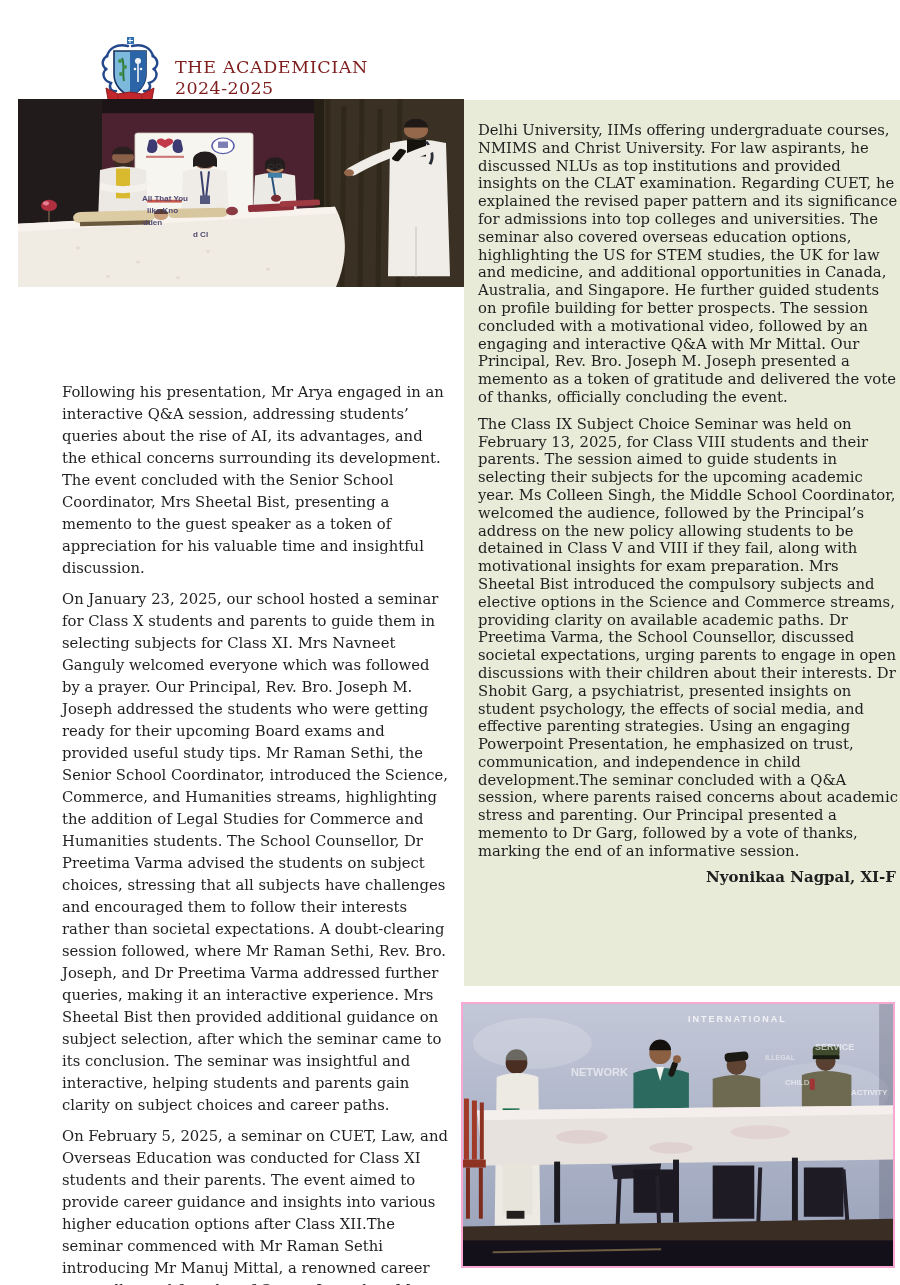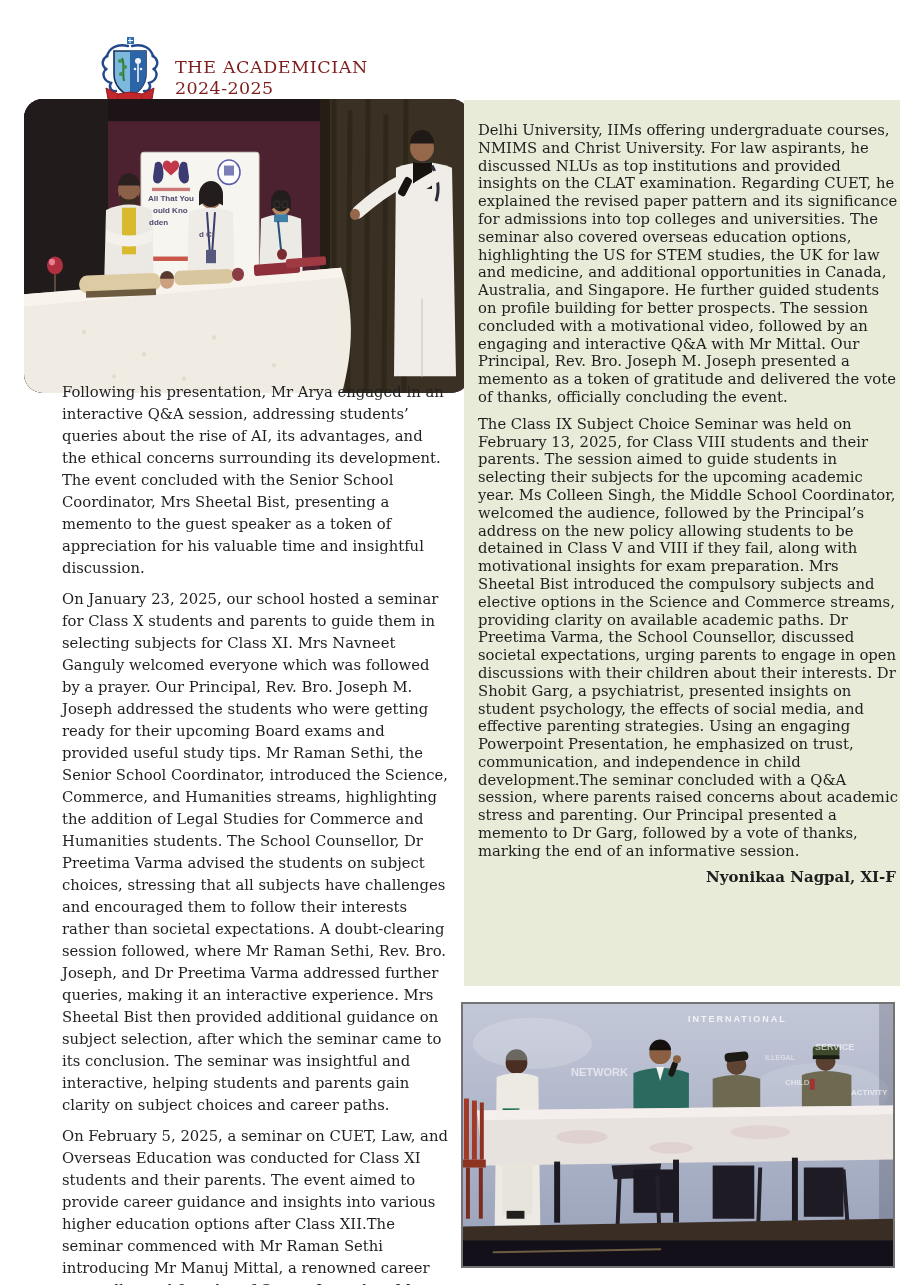--- a/index.html
+++ b/index.html
@@ -8,22 +8,22 @@
 
   
   .crest{position:absolute;left:98px;top:36px;width:64px;height:72px;}
   .masthead{position:absolute;left:175px;top:57px;color:#7f1d1d;}
   .masthead .title{font-size:17.5px;letter-spacing:.6px;font-weight:500;line-height:21px;}
   .masthead .year{font-size:17.5px;letter-spacing:.4px;font-weight:500;line-height:21px;}
 
   
   .photo{position:absolute;overflow:hidden;}
   .photo svg{position:absolute;left:0;top:0;width:100%;height:100%;display:block;}
-  .photo-top{left:24px;top:99px;width:446px;height:294px;border-radius:19px;}
-  .photo-bottom{left:461px;top:1002px;width:434px;height:266px;border:2px solid #737373;box-sizing:border-box;}
+  .photo-top{left:18px;top:99px;width:446px;height:188px;}
+  .photo-bottom{left:461px;top:1002px;width:434px;height:266px;border:2px solid #f9a8d4;box-sizing:border-box;}
 
   .overlay{position:absolute;white-space:nowrap;font-family:"Liberation Sans","DejaVu Sans",sans-serif;}
   .banner-line{color:#504a70;font-weight:bold;font-size:8px;line-height:8px;}
   .w-cyber{color:rgba(248,248,252,.92);font-weight:bold;font-size:44px;letter-spacing:7px;line-height:44px;}
   .w-sm{color:rgba(255,255,255,.78);font-weight:bold;}
 
   
   .col-left{position:absolute;left:62px;top:381px;width:389px;color:#1f1f1f;
             font-size:14.8px;line-height:22px;text-align:left;}
   .col-left p{margin:0 0 9px 0;}
@@ -132,21 +132,21 @@
       <rect x="55" y="158" width="82" height="16" rx="8" fill="#ddcba4" transform="rotate(-2 96 166)"></rect>
       <circle cx="143" cy="164" r="7" fill="#caa07e"></circle>
       <path d="M136,162 a7,7 0 0 1 14,0 Z" fill="#5a3a30"></path>
       <rect x="62" y="172" width="70" height="6" fill="#6b5a3e" transform="rotate(-2 97 175)"></rect>
       <rect x="150" y="154" width="60" height="13" rx="6" fill="#d8c69f" transform="rotate(-2 180 160)"></rect>
       <circle cx="214" cy="158" r="6" fill="#8a3b44"></circle>
       <rect x="230" y="148" width="46" height="10" rx="2" fill="#8e2f3a" transform="rotate(-4 253 153)"></rect>
       <rect x="262" y="143" width="40" height="8" rx="2" fill="#a03a42" transform="rotate(-4 282 147)"></rect>
     </svg>
     <div class="overlay banner-line" style="left:124px;top:96px;">All That You</div>
-    <div class="overlay banner-line" style="left:129px;top:108px;">ould Kno</div>
+    <div class="overlay banner-line" style="left:129px;top:108px;">like Kno</div>
     <div class="overlay banner-line" style="left:125px;top:120px;">dden</div>
     <div class="overlay banner-line" style="left:129px;top:132px;padding-left:46px;">d Cl</div>
   </div>
 
   <div class="col-left">
     <p>Following his presentation, Mr Arya engaged in an interactive Q&amp;A session, addressing students’ queries about the rise of AI, its advantages, and the ethical concerns surrounding its development. The event concluded with the Senior School Coordinator, Mrs Sheetal Bist, presenting a memento to the guest speaker as a token of appreciation for his valuable time and insightful discussion.</p>
     <p>On January 23, 2025, our school hosted a seminar for Class X students and parents to guide them in selecting subjects for Class XI. Mrs Navneet Ganguly welcomed everyone which was followed by a prayer. Our Principal, Rev. Bro. Joseph M. Joseph addressed the students who were getting ready for their upcoming Board exams and provided useful study tips. Mr Raman Sethi, the Senior School Coordinator, introduced the Science, Commerce, and Humanities streams, highlighting the addition of Legal Studies for Commerce and Humanities students. The School Counsellor, Dr Preetima Varma advised the students on subject choices, stressing that all subjects have challenges and encouraged them to follow their interests rather than societal expectations. A doubt-clearing session followed, where Mr Raman Sethi, Rev. Bro. Joseph, and Dr Preetima Varma addressed further queries, making it an interactive experience. Mrs Sheetal Bist then provided additional guidance on subject selection, after which the seminar came to its conclusion. The seminar was insightful and interactive, helping students and parents gain clarity on subject choices and career paths.</p>
     <p>On February 5, 2025, a seminar on CUET, Law, and Overseas Education was conducted for Class XI students and their parents. The event aimed to provide career guidance and insights into various higher education options after Class XII.The seminar commenced with Mr Raman Sethi introducing Mr Manuj Mittal, a renowned career counsellor and founder of Career Launcher. Mr Mittal delivered an engaging and interactive session on career choices, using several videos and Powerpoint Presentations to capture the audience's attention. He elaborated on career opportunities in business management, listing prominent colleges in India like</p>
   </div>
 

